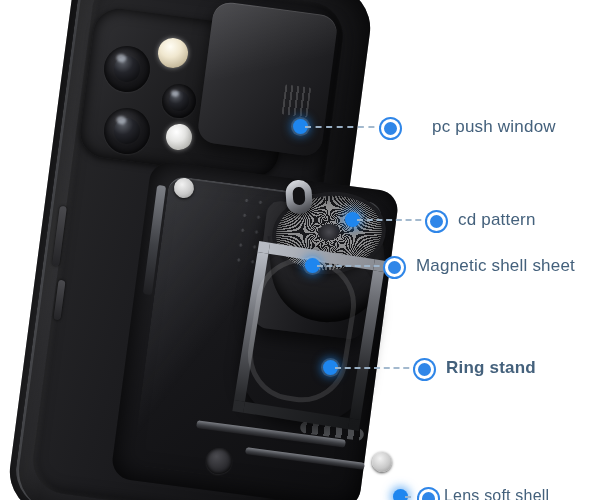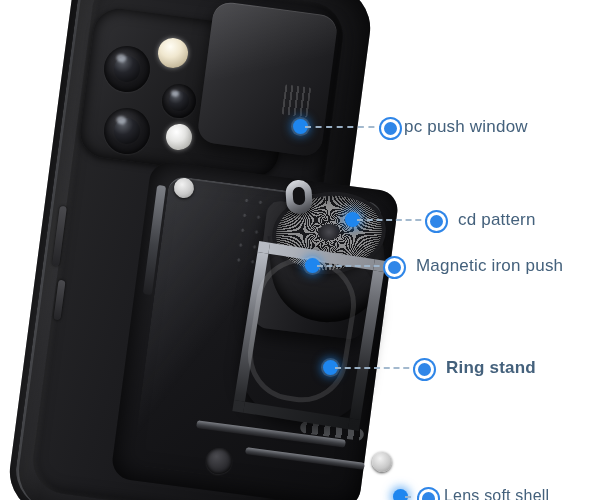--- a/index.html
+++ b/index.html
@@ -264,35 +264,35 @@
     <div class="ring-loop2"></div>
     <div class="ring-tab"></div>
   </div>
 
   <div>
 
     <div>
       <span class="anchor-dot" style="left:293px;top:119px;"></span>
       <span class="lead" style="left:305px;top:126px;width:80px;"></span>
       <span class="end-dot" style="left:381px;top:119px;"></span>
-      <span class="label" style="left:404px;top:117px;">pc push window</span>
+      <span class="label" style="left:432px;top:117px;">pc push window</span>
     </div>
 
     <div>
       <span class="anchor-dot" style="left:345px;top:212px;"></span>
       <span class="lead" style="left:357px;top:219px;width:74px;"></span>
       <span class="end-dot" style="left:427px;top:212px;"></span>
       <span class="label" style="left:458px;top:210px;">cd pattern</span>
     </div>
 
     <div>
       <span class="anchor-dot" style="left:305px;top:258px;"></span>
       <span class="lead" style="left:317px;top:265px;width:72px;"></span>
       <span class="end-dot" style="left:385px;top:258px;"></span>
-      <span class="label" style="left:416px;top:256px;">Magnetic iron push</span>
+      <span class="label" style="left:416px;top:256px;">Magnetic shell sheet</span>
     </div>
 
     <div>
       <span class="anchor-dot" style="left:323px;top:360px;"></span>
       <span class="lead" style="left:335px;top:367px;width:84px;"></span>
       <span class="end-dot" style="left:415px;top:360px;"></span>
       <span class="label" style="left:446px;top:358px;font-weight:bold;">Ring stand</span>
     </div>
 
     <div>

